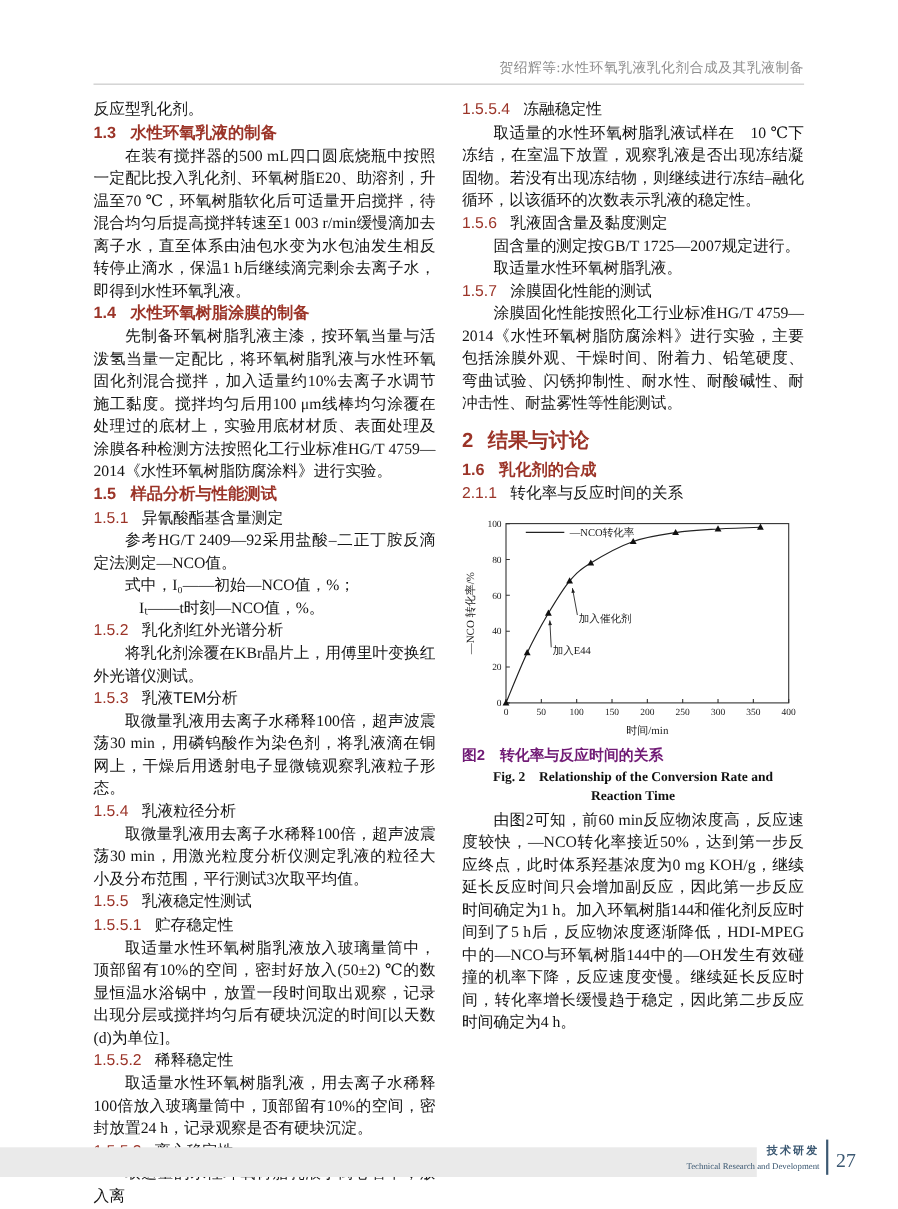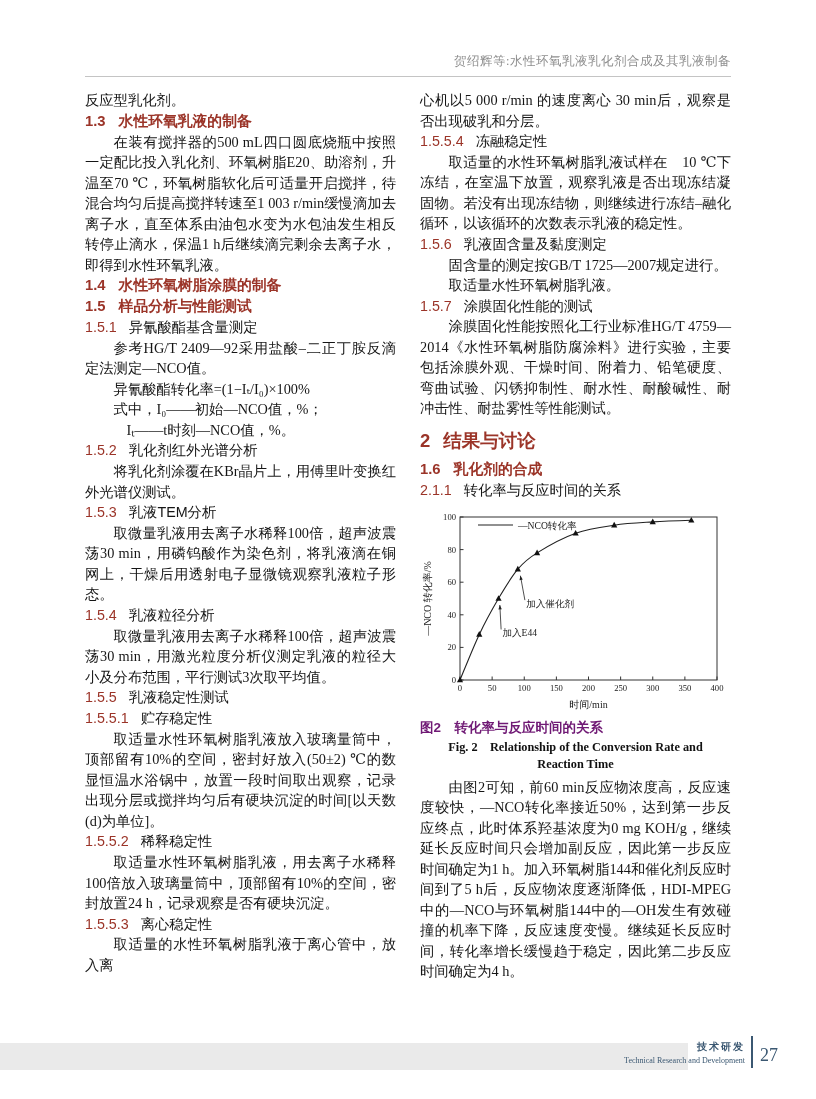--- a/index.html
+++ b/index.html
@@ -66,43 +66,42 @@
   <div class="running-header">贺绍辉等:水性环氧乳液乳化剂合成及其乳液制备</div>
   <div class="header-rule"></div>
 
   <div class="columns">
 
     <div class="col">
       <p class="noindent">反应型乳化剂。</p>
       <h3 class="hA"><span class="num">1.3</span><span>水性环氧乳液的制备</span></h3>
       <p>在装有搅拌器的500 mL四口圆底烧瓶中按照一定配比投入乳化剂、环氧树脂E20、助溶剂，升温至70 ℃，环氧树脂软化后可适量开启搅拌，待混合均匀后提高搅拌转速至1 003 r/min缓慢滴加去离子水，直至体系由油包水变为水包油发生相反转停止滴水，保温1 h后继续滴完剩余去离子水，即得到水性环氧乳液。</p>
       <h3 class="hA"><span class="num">1.4</span><span>水性环氧树脂涂膜的制备</span></h3>
+      <p>先制备环氧树脂乳液主漆，按环氧当量与活泼氢当量一定配比，将环氧树脂乳液与水性环氧固化剂混合搅拌，加入适量约10%去离子水调节施工黏度。搅拌均匀后用100 μm线棒均匀涂覆在处理过的底材上，实验用底材材质、表面处理及涂膜各种检测方法按照化工行业标准HG/T 4759—2014《水性环氧树脂防腐涂料》进行实验。</p>
       <h3 class="hA"><span class="num">1.5</span><span>样品分析与性能测试</span></h3>
       <h4 class="hB"><span class="num">1.5.1</span><span>异氰酸酯基含量测定</span></h4>
       <p>参考HG/T 2409—92采用盐酸–二正丁胺反滴定法测定—NCO值。</p>
-      <p class="f2">异氰酸酯转化率=(1−Iₜ/I₀)×100%</p>
       <p class="f2">式中，I₀——初始—NCO值，%；</p>
       <p class="f3">Iₜ——t时刻—NCO值，%。</p>
       <h4 class="hB"><span class="num">1.5.2</span><span>乳化剂红外光谱分析</span></h4>
       <p>将乳化剂涂覆在KBr晶片上，用傅里叶变换红外光谱仪测试。</p>
       <h4 class="hB"><span class="num">1.5.3</span><span>乳液TEM分析</span></h4>
       <p>取微量乳液用去离子水稀释100倍，超声波震荡30 min，用磷钨酸作为染色剂，将乳液滴在铜网上，干燥后用透射电子显微镜观察乳液粒子形态。</p>
       <h4 class="hB"><span class="num">1.5.4</span><span>乳液粒径分析</span></h4>
       <p>取微量乳液用去离子水稀释100倍，超声波震荡30 min，用激光粒度分析仪测定乳液的粒径大小及分布范围，平行测试3次取平均值。</p>
       <h4 class="hB"><span class="num">1.5.5</span><span>乳液稳定性测试</span></h4>
       <h4 class="hB"><span class="num">1.5.5.1</span><span>贮存稳定性</span></h4>
       <p>取适量水性环氧树脂乳液放入玻璃量筒中，顶部留有10%的空间，密封好放入(50±2) ℃的数显恒温水浴锅中，放置一段时间取出观察，记录出现分层或搅拌均匀后有硬块沉淀的时间[以天数(d)为单位]。</p>
       <h4 class="hB"><span class="num">1.5.5.2</span><span>稀释稳定性</span></h4>
       <p>取适量水性环氧树脂乳液，用去离子水稀释100倍放入玻璃量筒中，顶部留有10%的空间，密封放置24 h，记录观察是否有硬块沉淀。</p>
       <h4 class="hB"><span class="num">1.5.5.3</span><span>离心稳定性</span></h4>
       <p>取适量的水性环氧树脂乳液于离心管中，放入离</p>
     </div>
 
     <div class="col">
-      <p class="noindent">心机以5 000 r/min 的速度离心 30 min后，观察是否出现破乳和分层。</p>
       <h4 class="hB"><span class="num">1.5.5.4</span><span>冻融稳定性</span></h4>
       <p>取适量的水性环氧树脂乳液试样在　10 ℃下冻结，在室温下放置，观察乳液是否出现冻结凝固物。若没有出现冻结物，则继续进行冻结–融化循环，以该循环的次数表示乳液的稳定性。</p>
       <h4 class="hB"><span class="num">1.5.6</span><span>乳液固含量及黏度测定</span></h4>
       <p>固含量的测定按GB/T 1725—2007规定进行。</p>
       <p>取适量水性环氧树脂乳液。</p>
       <h4 class="hB"><span class="num">1.5.7</span><span>涂膜固化性能的测试</span></h4>
       <p>涂膜固化性能按照化工行业标准HG/T 4759—2014《水性环氧树脂防腐涂料》进行实验，主要包括涂膜外观、干燥时间、附着力、铅笔硬度、弯曲试验、闪锈抑制性、耐水性、耐酸碱性、耐冲击性、耐盐雾性等性能测试。</p>
       <h2 class="hT"><span class="num">2</span><span>结果与讨论</span></h2>
       <h3 class="hA"><span class="num">1.6</span><span>乳化剂的合成</span></h3>
       <h4 class="hB"><span class="num">2.1.1</span><span>转化率与反应时间的关系</span></h4>

